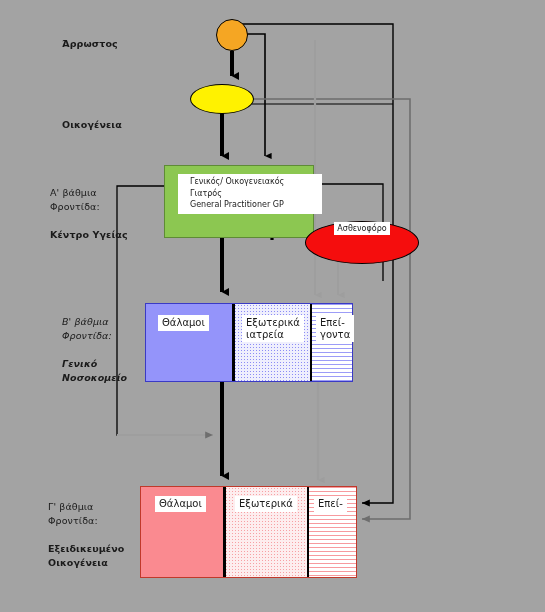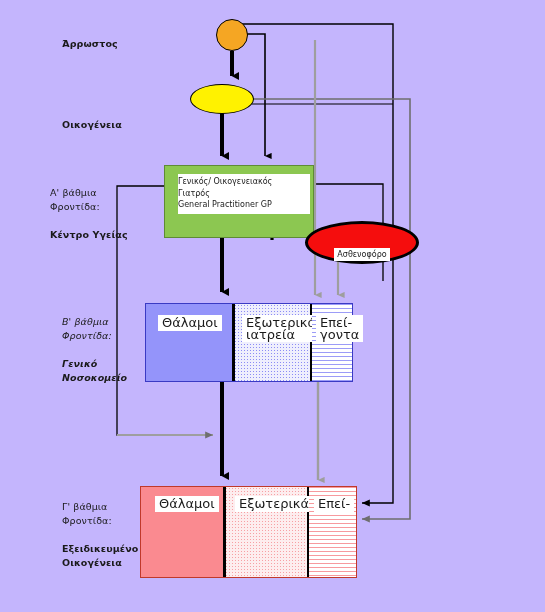--- a/index.html
+++ b/index.html
@@ -1,21 +1,21 @@
 <!DOCTYPE html>
 <html><head>
 <meta charset="utf-8">
 <style>
   html,body{margin:0;padding:0;background:#ffffff;}
   body{
     width:545px;height:612px;
     font-family:"DejaVu Sans","Liberation Sans",sans-serif;
     overflow:hidden;
   }
-  #stage{position:relative;width:545px;height:612px;background:#c4b5fd;}
+  #stage{position:relative;width:545px;height:612px;background:#a3a3a3;}
 
   
   .tier-label{
     position:absolute;
     font-size:9.5px;
     color:#1a1a1a;
     line-height:14px;
     letter-spacing:.1px;
     white-space:pre-line;
   }
@@ -32,23 +32,23 @@
   .ellipse-node{
     position:absolute;
     border-radius:50%;
     border:1px solid #000;
     box-sizing:border-box;
   }
   .ellipse-amb{
     position:absolute;
     border-radius:50%;
     background:#F50D0D;
-    border:3px solid #000000;
-    box-sizing:border-box;
-    display:flex;align-items:flex-end;justify-content:center;
+    border:1px solid #000000;
+    box-sizing:border-box;
+    display:flex;align-items:flex-start;justify-content:center;
   }
   .amb-text{
     background:#ffffff;
     font-size:8px;
     color:#1a1a1a;
     padding:1px 3px;
     line-height:11px;
     white-space:nowrap;
   }
 
@@ -58,35 +58,35 @@
     background:#8CC751;
     border:1px solid #5E8B36;
     box-sizing:border-box;
   }
   .gp-text{
     position:absolute;
     background:#ffffff;
     font-size:8px;
     color:#1a1a1a;
     line-height:11.5px;
-    padding:2px 4px 3px 0;
+    padding:2px 4px 3px 12px;
     white-space:pre-line;
   }
 
   
   .hosp{
     position:absolute;
     box-sizing:border-box;
     display:flex;
   }
   .seg{position:relative;box-sizing:border-box;height:100%;}
   .seg-lbl{
     position:absolute;
     background:#ffffff;
-    font-size:13px;
+    font-size:10px;
     color:#1a1a1a;
     line-height:11.5px;
     padding:2px 4px;
     white-space:pre-line;
   }
 
   
   .fill-solid-blue{background:#9494FA;}
   .fill-dot-blue{
     background:#EFEFFD;
@@ -211,21 +211,21 @@
     <span class="b">Κέντρο Υγείας</span>
   </div>
 
   <div class="tier-label" style="left:62px;top:301px;font-style:italic;">
     <span class="n">Β' βάθμια
 Φροντίδα:</span><br>
     <span class="b">Γενικό
 Νοσοκομείο</span>
   </div>
 
-  <div class="tier-label" style="left:62px;top:486px;">
+  <div class="tier-label" style="left:48px;top:486px;">
     <span class="n">Γ' βάθμια
 Φροντίδα:</span><br>
     <span class="b">Εξειδικευμένο
 Οικογένεια</span>
   </div>
 
   <div class="circle-node" style="left:216px;top:19px;width:32px;height:32px;background:#F5A623;"></div>
 
   <div class="ellipse-node" style="left:190px;top:84px;width:64px;height:30px;background:#FFF200;"></div>
 

